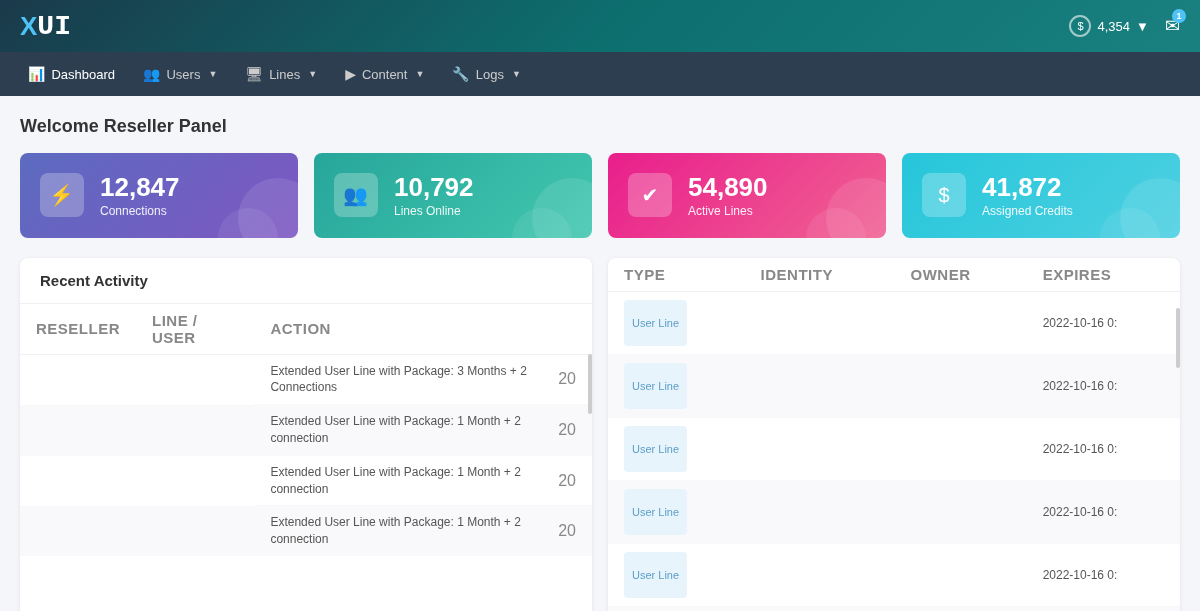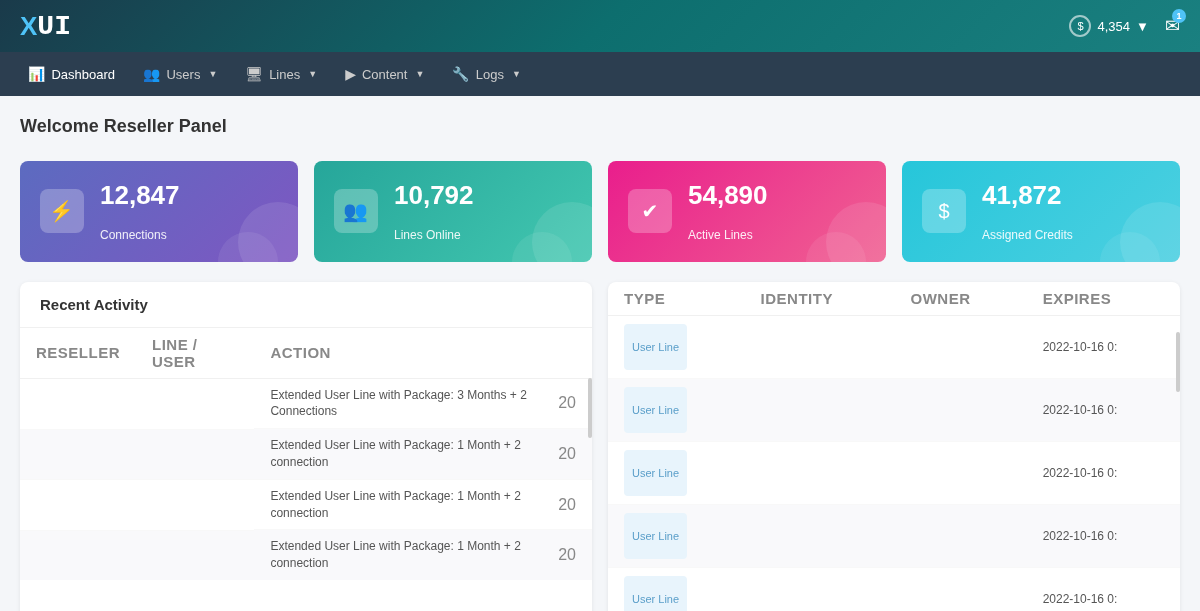--- a/index.html
+++ b/index.html
@@ -118,21 +118,21 @@
     }
 
     
     .main-content {
       padding: 20px 20px;
     }
     .page-title {
       font-size: 18px;
       font-weight: 600;
       color: #333;
-      margin-bottom: 24px;
+      margin-bottom: 16px;
     }
 
     
     .stat-cards {
       display: grid;
       grid-template-columns: repeat(4, 1fr);
       gap: 16px;
       margin-bottom: 20px;
     }
     .stat-card {
@@ -171,21 +171,21 @@
     }
     .stat-card-info { color: white; }
     .stat-card-number {
       font-size: 26px;
       font-weight: 700;
       line-height: 1.1;
     }
     .stat-card-label {
       font-size: 12px;
       opacity: 0.9;
-      margin-top: 18px;
+      margin-top: 2px;
     }
     
     .stat-card::before {
       content: '';
       position: absolute;
       right: -20px;
       bottom: -20px;
       width: 80px;
       height: 80px;
       border-radius: 50%;

